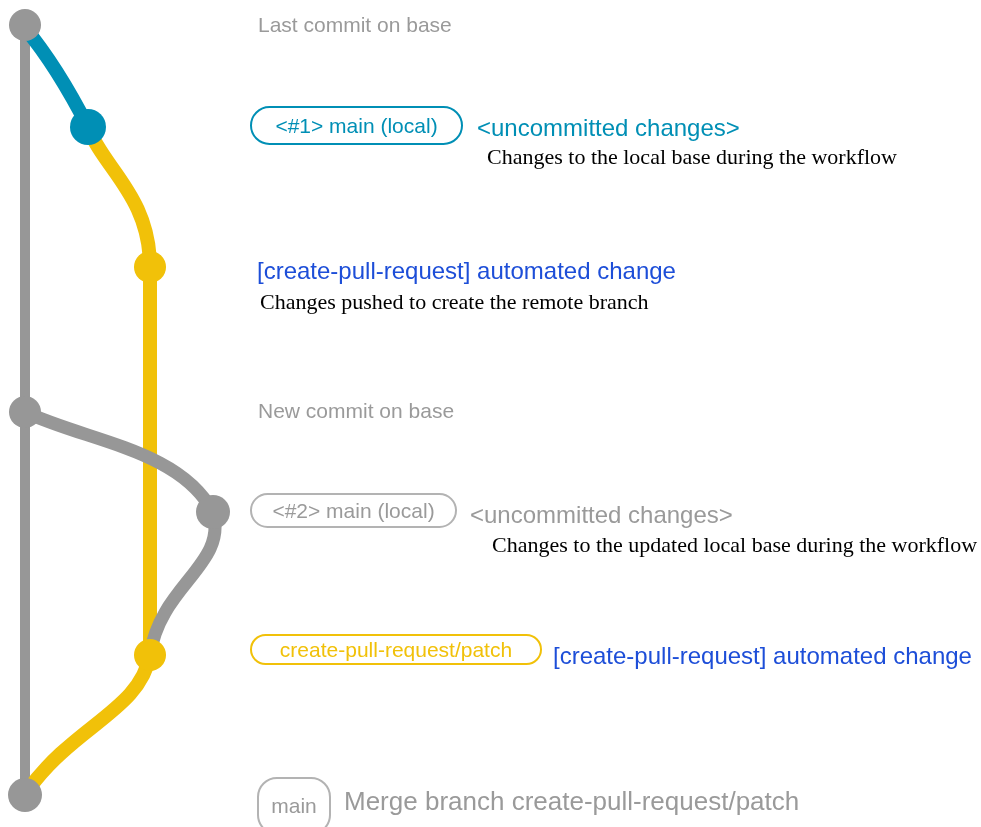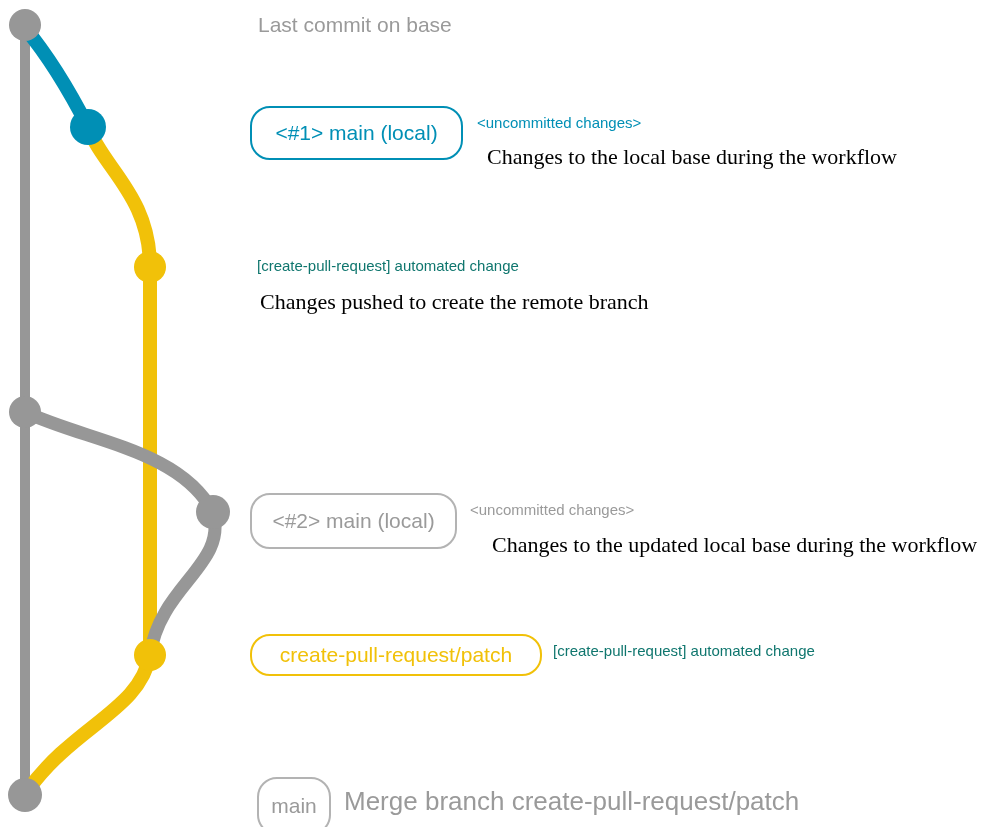--- a/index.html
+++ b/index.html
@@ -10,24 +10,24 @@
   .graph-svg { position:absolute; left:0; top:0; }
   .caption { position:absolute; font-size:21px; color:#9a9a9a; white-space:nowrap; }
   .badge {
     position:absolute; box-sizing:border-box; display:flex; align-items:center;
     justify-content:center; border:2.5px solid; border-radius:20px;
     font-size:21px; white-space:nowrap; background:#ffffff;
   }
   .badge.blue   { color:#008fb5; border-color:#008fb5; }
   .badge.gray   { color:#9a9a9a; border-color:#b3b3b3; }
   .badge.yellow { color:#f1c109; border-color:#f1c109; }
-  .title { position:absolute; font-size:15px; white-space:nowrap; }
+  .title { position:absolute; font-size:24px; white-space:nowrap; }
   .title.blue   { color:#008fb5; }
   .title.gray   { color:#9a9a9a; }
-  .title.yellow { color:#0f766e; }
+  .title.yellow { color:#1d4ed8; }
   .desc {
     position:absolute; font-family:"Liberation Serif", serif;
     font-size:22px; color:#000000; white-space:nowrap;
   }
 </style>
 </head>
 <body>
 
 <div class="stage">
 
@@ -43,37 +43,38 @@
       <circle cx="88" cy="127" r="18" fill="#008fb5"></circle>
       <circle cx="150" cy="267" r="16" fill="#f1c109"></circle>
       <circle cx="25" cy="412" r="16" fill="#979797"></circle>
       <circle cx="213" cy="512" r="17" fill="#979797"></circle>
       <circle cx="150" cy="655" r="16" fill="#f1c109"></circle>
       <circle cx="25" cy="795" r="17" fill="#979797"></circle>
     </svg>
 
   <div class="caption" style="left:258px; top:13px;">Last commit on base</div>
 
-  <div class="badge blue" style="left:250px; top:106px; width:213px; height:54px;">
+  <div class="badge blue" style="left:250px; top:106px; width:213px; height:39px;">
     <span>&lt;#1&gt; main (local)</span>
   </div>
   <div class="title blue" style="left:477px; top:114px;">&lt;uncommitted changes&gt;</div>
   <div class="desc" style="left:487px; top:144px;">Changes to the local base during the workflow</div>
 
   <div class="title yellow" style="left:257px; top:257px;">[create-pull-request] automated change</div>
   <div class="desc" style="left:260px; top:289px;">Changes pushed to create the remote branch</div>
 
+  <div class="caption" style="left:258px; top:399px;">New commit on base</div>
 
-  <div class="badge gray" style="left:250px; top:493px; width:207px; height:56px;">
+  <div class="badge gray" style="left:250px; top:493px; width:207px; height:35px;">
     <span>&lt;#2&gt; main (local)</span>
   </div>
   <div class="title gray" style="left:470px; top:501px;">&lt;uncommitted changes&gt;</div>
   <div class="desc" style="left:481px; top:532px;margin-left:11px;">Changes to the updated local base during the workflow</div>
 
-  <div class="badge yellow" style="left:250px; top:634px; width:292px; height:42px;">
+  <div class="badge yellow" style="left:250px; top:634px; width:292px; height:31px;">
     <span>create-pull-request/patch</span>
   </div>
   <div class="title yellow" style="left:553px; top:642px;">[create-pull-request] automated change</div>
 
   <div class="badge gray" style="left:257px; top:777px; width:74px; height:58px;">
     <span>main</span>
   </div>
   <div class="title gray" style="left:344px; top:786px; font-size:26px;">Merge branch create-pull-request/patch</div>
 
 </div>

